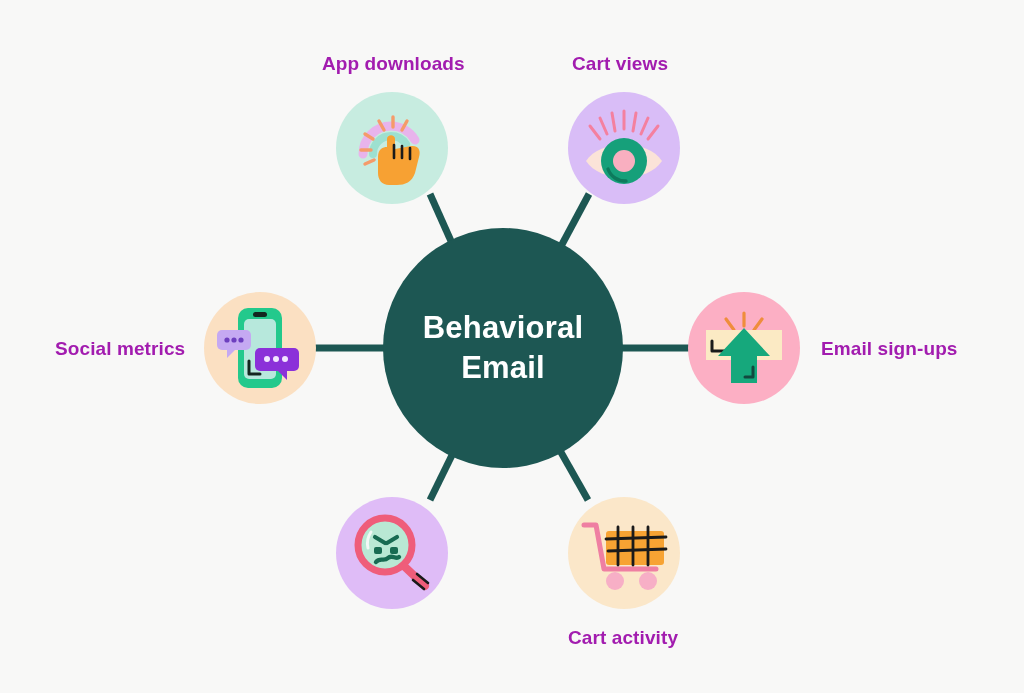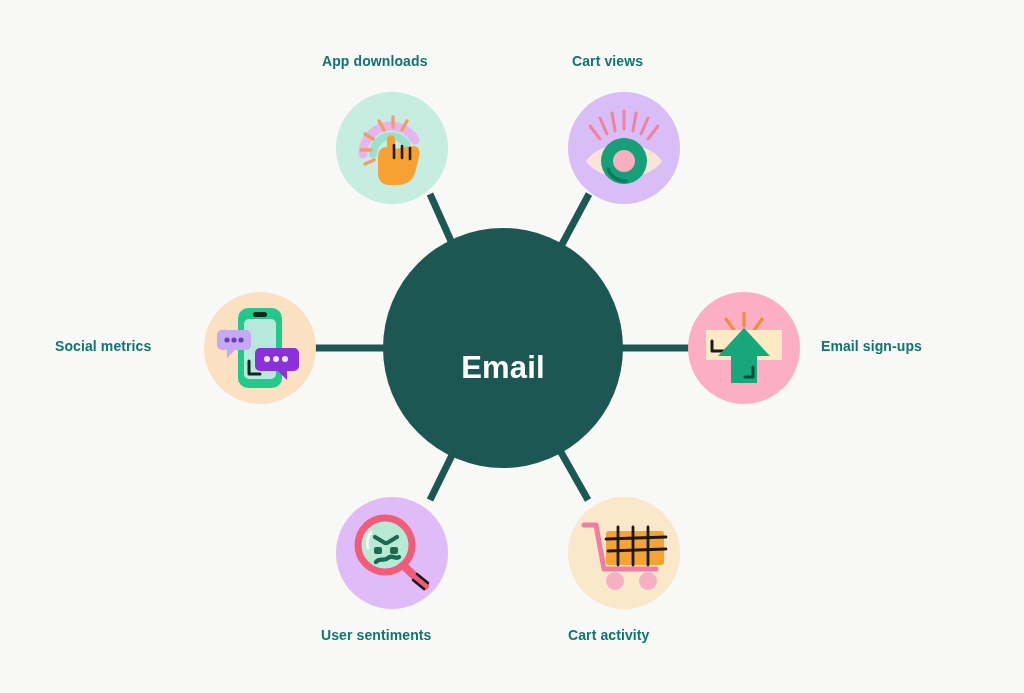--- a/index.html
+++ b/index.html
@@ -44,23 +44,23 @@
     border-radius: 50%;
     z-index: 2;
     display: flex;
     align-items: center;
     justify-content: center;
     overflow: hidden;
   }
   .node svg { display: block; }
   .nlabel {
     position: absolute;
-    font-size: 14px;
+    font-size: 19px;
     font-weight: bold;
-    color: #0f766e;
+    color: #a21caf;
     letter-spacing: 0.1px;
     white-space: nowrap;
     z-index: 4;
   }
   
   #node-app      { left: 336px; top:  92px; background: #c7ece0; }
   #node-page     { left: 568px; top:  92px; background: #d9bdf7; }
   #node-email    { left: 688px; top: 292px; background: #fcafc4; }
   #node-cart     { left: 568px; top: 497px; background: #fbe7c9; }
   #node-sent     { left: 336px; top: 497px; background: #dfbcf7; }
@@ -84,21 +84,21 @@
       <line x1="589" y1="194" x2="559" y2="250"></line>
       <line x1="621" y1="348" x2="694" y2="348"></line>
       <line x1="588" y1="500" x2="558" y2="447"></line>
       <line x1="430" y1="500" x2="456" y2="447"></line>
       <line x1="308" y1="348" x2="385" y2="348"></line>
     </g>
   </svg>
 
   <div class="hub">
     <div class="hub-label">
-      <br>
+      <span>Behavioral</span><br>
       <span>Email</span>
     </div>
   </div>
 
   <div class="node" id="node-app">
     <svg width="86" height="86" viewBox="0 0 86 86">
       <path d="M14 49 A28 28 0 0 1 42 21 A28 28 0 0 1 66 35" fill="none" stroke="#e8b4ec" stroke-width="9" stroke-linecap="round"></path>
       <path d="M24 49 A18 18 0 0 1 42 31 A18 18 0 0 1 57 39" fill="none" stroke="#9de0d0" stroke-width="8" stroke-linecap="round"></path>
       <g stroke="#f59b6a" stroke-width="3.4" stroke-linecap="round">
         <line x1="44" y1="12" x2="44" y2="22"></line>
@@ -204,16 +204,15 @@
         <circle cx="61" cy="55" r="3"></circle>
         <circle cx="70" cy="55" r="3"></circle>
       </g>
     </svg>
   </div>
 
   <div class="nlabel" id="lbl-app">App downloads</div>
   <div class="nlabel" id="lbl-page">Cart views</div>
   <div class="nlabel" id="lbl-email">Email sign-ups</div>
   <div class="nlabel" id="lbl-cart">Cart activity</div>
-  <div class="nlabel" id="lbl-sent">User sentiments</div>
   <div class="nlabel" id="lbl-social">Social metrics</div>
 
 </div>
 
 </body></html>

